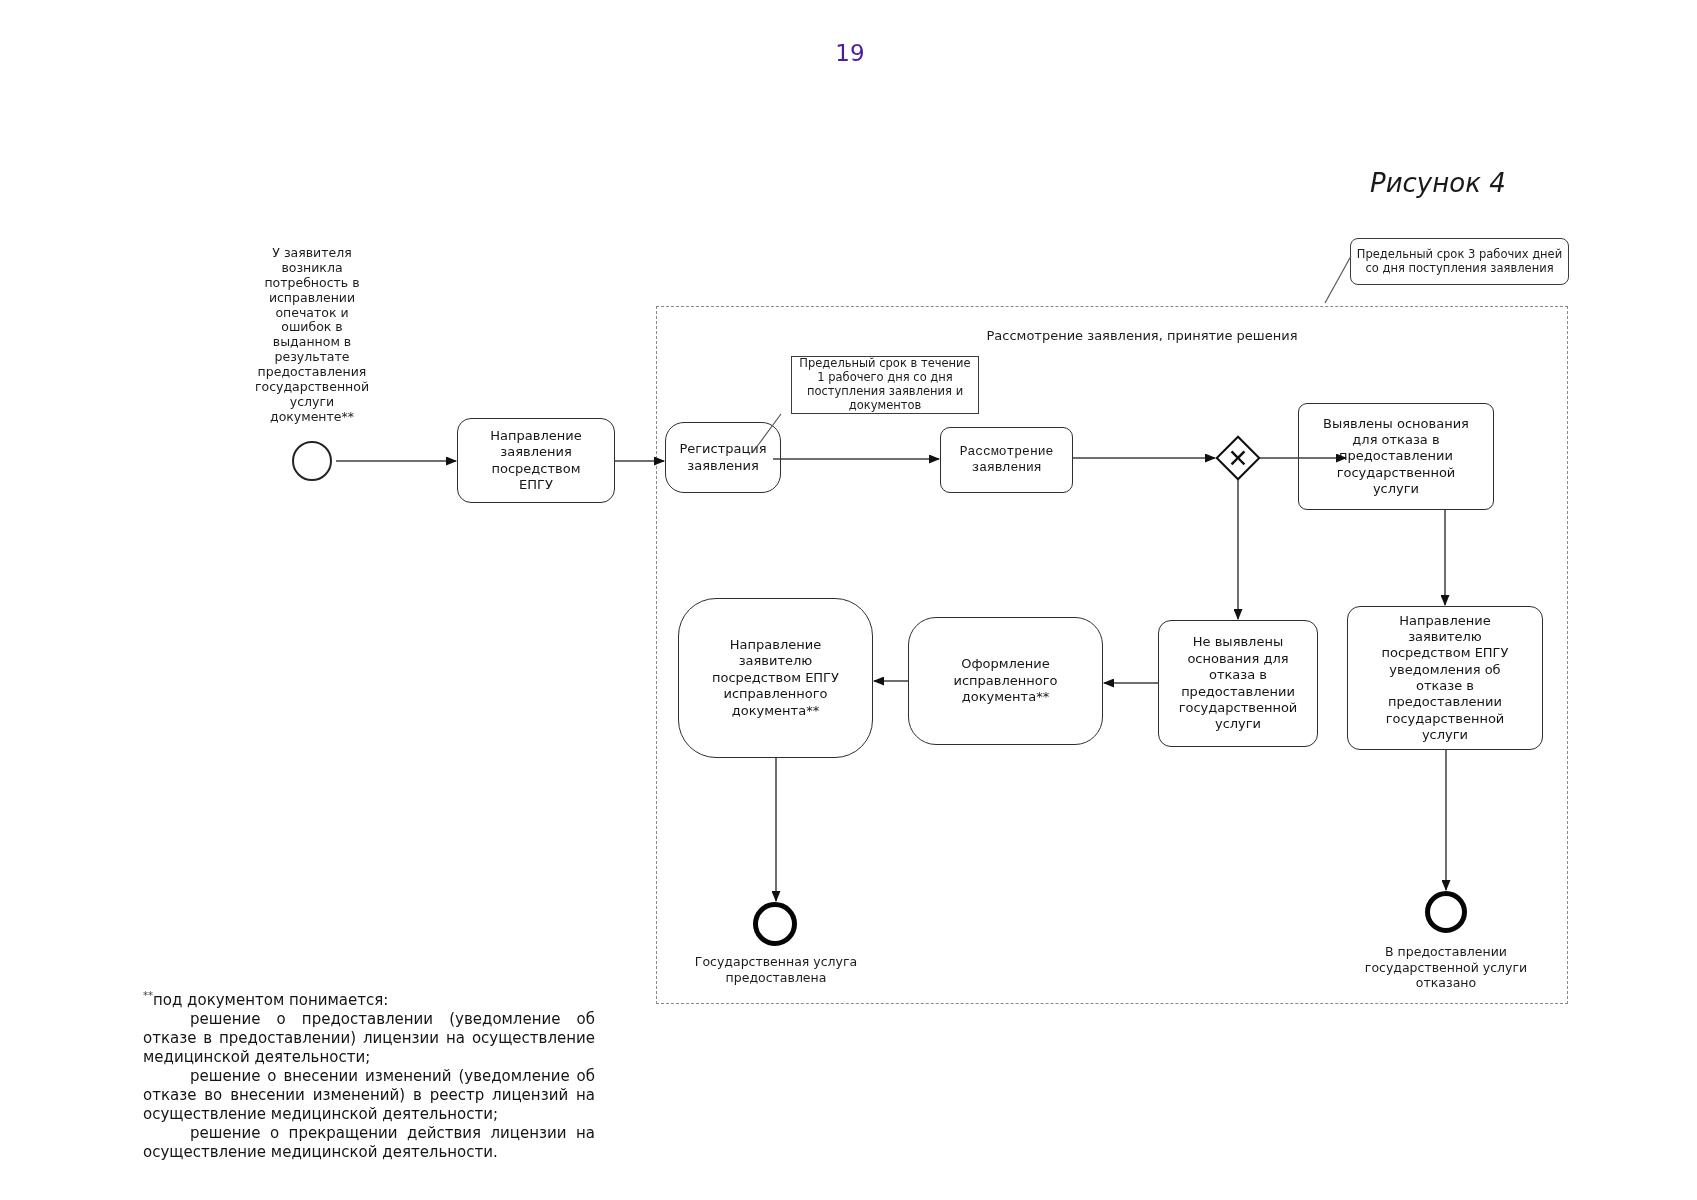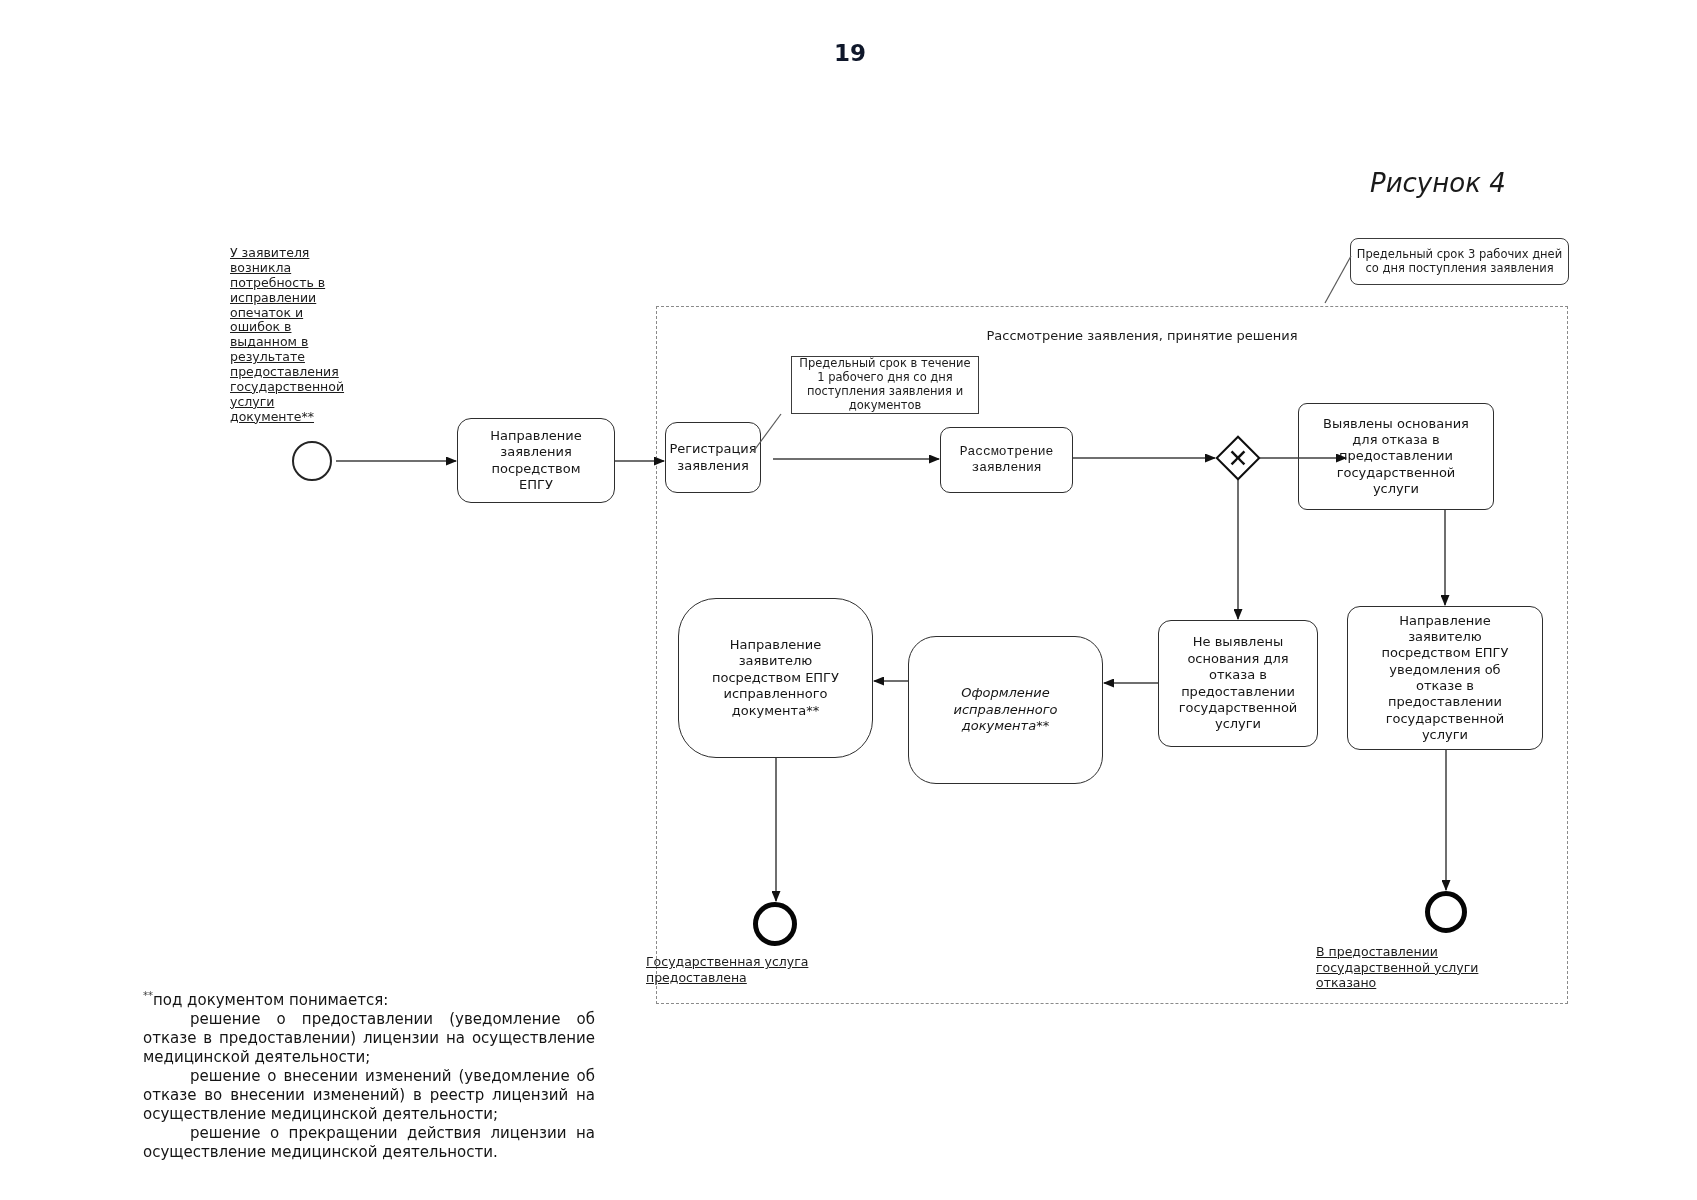--- a/index.html
+++ b/index.html
@@ -7,25 +7,25 @@
   body { font-family: "DejaVu Sans", "Liberation Sans", sans-serif; color: #111; }
   #canvas {
     position: relative;
     width: 1697px;
     height: 1200px;
     background: #ffffff;
     overflow: hidden;
   }
   .abs { position: absolute; }
   .pre { white-space: pre-line; }
-  .center { text-align: left; text-decoration: underline; }
+  .center { text-align: center; }
 
   .page-number {
     left: 790px; top: 40px; width: 120px;
-    font-size: 23px; text-align: center; color: #0f172a; font-weight: bold;
+    font-size: 23px; text-align: center; color: #4c1d95;
   }
   .figure-label {
     left: 1370px; top: 168px; width: 215px;
     font-size: 26px; text-align: left; color: #1a1a1a; font-style: italic;
   }
 
   .start-annotation {
     left: 230px; top: 246px; width: 164px;
     font-size: 12.5px; line-height: 1.19; color: #1c1c1c;
   }
@@ -69,25 +69,25 @@
   .note-3days { left: 1350px; top: 238px; width: 219px; height: 47px; border-radius: 8px; }
 
   .task {
     border: 1.4px solid #2e2e2e;
     background: #fff;
     display: flex; align-items: center; justify-content: center;
     text-align: center;
     font-size: 13px; line-height: 1.26; color: #161616;
   }
   .task-send-application { left: 457px; top: 418px; width: 158px; height: 85px; border-radius: 14px; }
-  .task-registration     { left: 665px; top: 422px; width: 96px; height: 71px; border-radius: 12px; }
+  .task-registration     { left: 665px; top: 422px; width: 116px; height: 71px; border-radius: 19px; }
   .task-review           { left: 940px; top: 427px; width: 133px; height: 66px; border-radius: 10px; font-family: Liberation Mono, monospace; }
   .task-grounds-found    { left: 1298px; top: 403px; width: 196px; height: 107px; border-radius: 9px; }
   .task-no-grounds       { left: 1158px; top: 620px; width: 160px; height: 127px; border-radius: 13px; text-align: center; }
-  .task-prepare-doc      { left: 908px; top: 636px; width: 195px; height: 148px; border-radius: 28px; font-style: italic; }
+  .task-prepare-doc      { left: 908px; top: 617px; width: 195px; height: 128px; border-radius: 28px; }
   .task-send-corrected   { left: 678px; top: 598px; width: 195px; height: 160px; border-radius: 38px; }
   .task-send-refusal     { left: 1347px; top: 606px; width: 196px; height: 144px; border-radius: 13px; }
 
   .gateway {
     left: 1222px; top: 442px; width: 32px; height: 32px;
     border: 2.2px solid #0e0e0e; background: #fff;
     transform: rotate(45deg);
   }
   .gateway-x {
     position: absolute; inset: 0;

